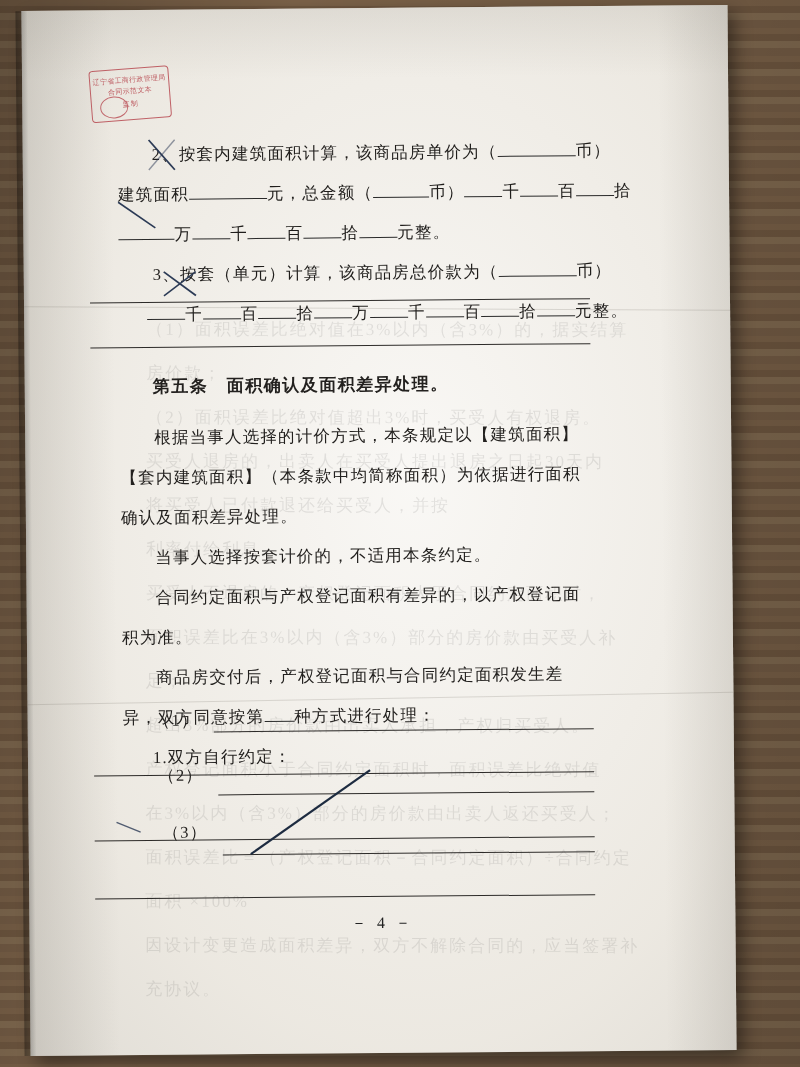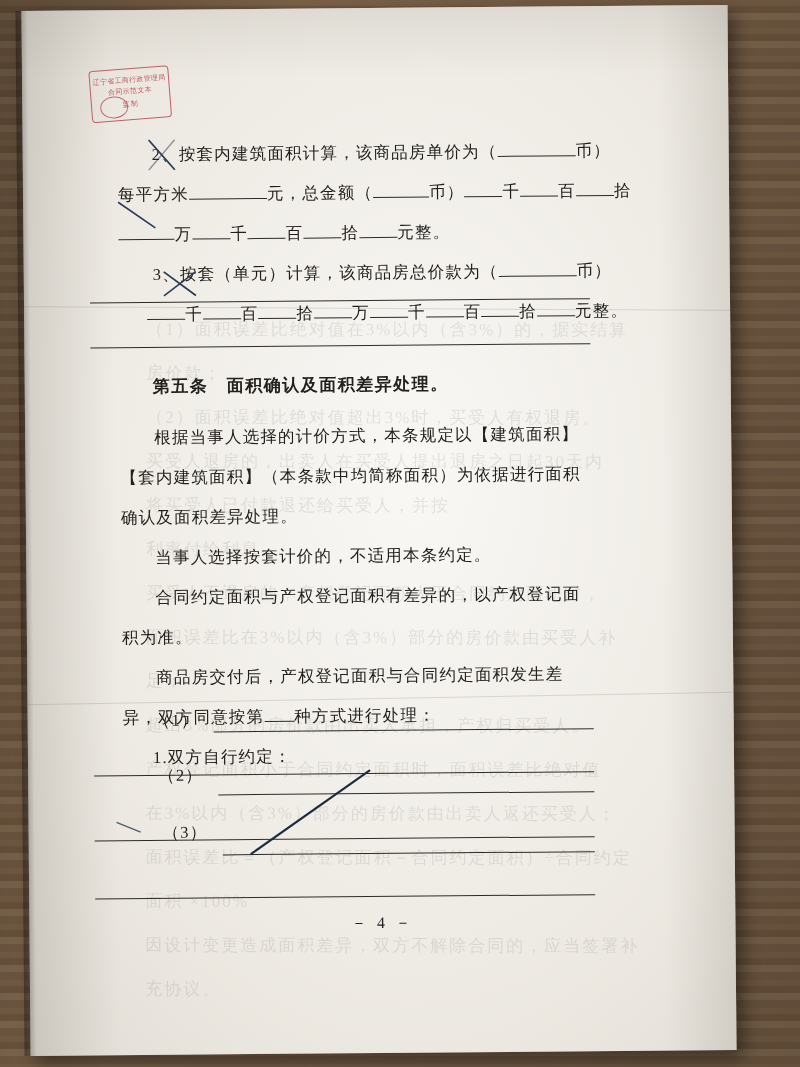--- a/index.html
+++ b/index.html
@@ -194,21 +194,21 @@
       <div class="s2">合同示范文本</div>
       <div class="s3">监制</div>
     </div>
 
     <div class="body-text">
 
       <div class="p indent">
         <span>2、按套内建筑面积计算，该商品房单价为（</span><span class="blank b-lg"></span><span>币）</span>
       </div>
       <div class="p">
-        <span>每平方米</span><span class="blank b-lg"></span><span>元，总金额（</span><span class="blank b-md"></span><span>币）</span><span class="blank b-sm"></span><span>千</span><span class="blank b-sm"></span><span>百</span><span class="blank b-sm"></span><span>拾</span>
+        <span>建筑面积</span><span class="blank b-lg"></span><span>元，总金额（</span><span class="blank b-md"></span><span>币）</span><span class="blank b-sm"></span><span>千</span><span class="blank b-sm"></span><span>百</span><span class="blank b-sm"></span><span>拾</span>
       </div>
       <div class="p">
         <span class="blank b-md"></span><span>万</span><span class="blank b-sm"></span><span>千</span><span class="blank b-sm"></span><span>百</span><span class="blank b-sm"></span><span>拾</span><span class="blank b-sm"></span><span>元整。</span>
       </div>
 
       <div class="p indent">
         <span>3、按套（单元）计算，该商品房总价款为（</span><span class="blank b-lg"></span><span>币）</span>
       </div>
       <div class="p" style="padding-left:28px;">
         <span class="blank b-sm"></span><span>千</span><span class="blank b-sm"></span><span>百</span><span class="blank b-sm"></span><span>拾</span><span class="blank b-sm"></span><span>万</span><span class="blank b-sm"></span><span>千</span><span class="blank b-sm"></span><span>百</span><span class="blank b-sm"></span><span>拾</span><span class="blank b-sm"></span><span>元整。</span>

